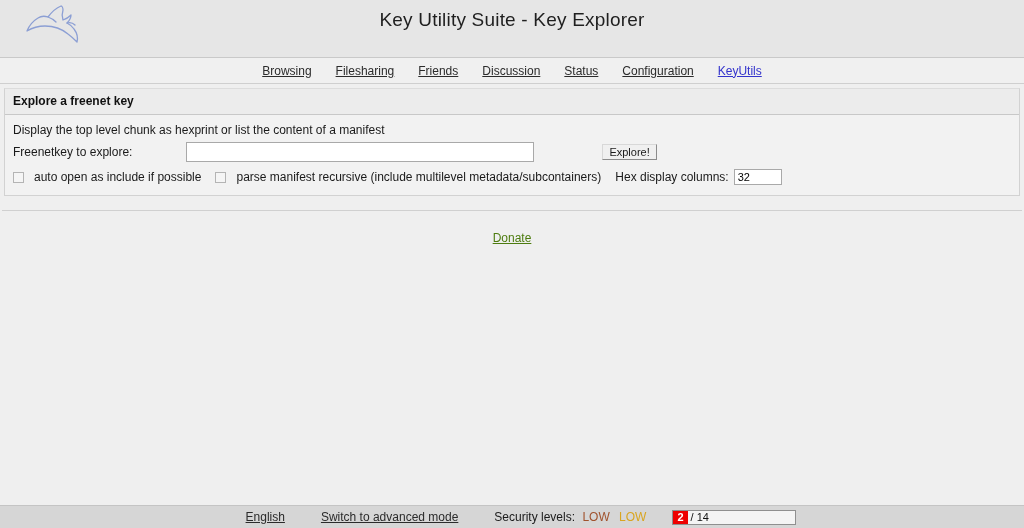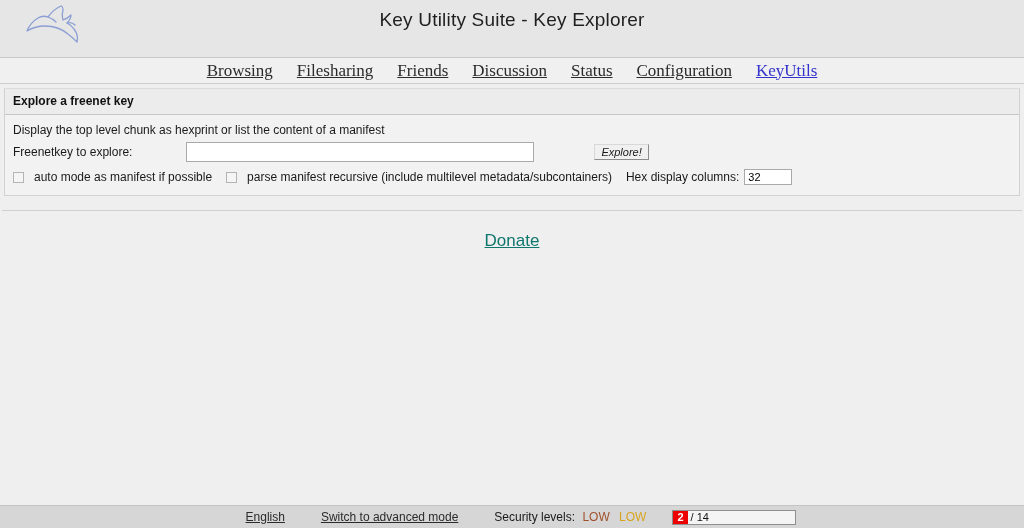--- a/index.html
+++ b/index.html
@@ -49,26 +49,25 @@
   .navbar {
     height: 26px;
     background: #f0f0f0;
     border-bottom: 1px solid #cfcfcf;
     display: flex;
     align-items: center;
     justify-content: center;
     box-sizing: border-box;
   }
   .navbar a {
-    font-size: 17px;
+    font-size: 12px;
     text-decoration: underline;
     color: #2b2b2b;
     margin: 0 12px;
     white-space: nowrap;
-    font-family: Liberation Serif, serif;
   }
   .navbar a.active {
     color: #3333cc;
   }
 
   
   .panel {
     margin: 4px 4px 0 4px;
     background: #f2f2f2;
     border: 1px solid #d2d2d2;
@@ -107,31 +106,30 @@
     width: 340px;
     height: 16px;
     font-family: "Liberation Sans", sans-serif;
     font-size: 12px;
     padding: 1px 3px;
     border: 1px solid #a9a9a9;
     background: #ffffff;
     box-sizing: content-box;
   }
   .explore-btn {
-    margin-left: 12px;
+    margin-left: 20px;
     font-family: "Liberation Sans", sans-serif;
     font-size: 11px;
     color: #1a1a1a;
     padding: 1px 6px;
     background: #f0f0f0;
     border: 1px solid #8c8c8c;
     border-top-color: #d8d8d8;
     border-left-color: #d8d8d8;
     cursor: pointer;
-    font-style: italic;
   }
 
   .options-row {
     display: flex;
     align-items: center;
     font-size: 12px;
     color: #1a1a1a;
   }
   .cb {
     width: 11px;
@@ -165,22 +163,22 @@
   .divider {
     margin: 14px 2px 0 2px;
     border: 0;
     border-top: 1px solid #d0d0d0;
   }
   .donate-wrap {
     margin-top: 20px;
     text-align: center;
   }
   .donate-wrap a {
-    font-size: 17px;
-    color: #0f766e;
+    font-size: 12px;
+    color: #4d7c0f;
     text-decoration: underline;
   }
 
   
   .footer {
     position: absolute;
     left: 0;
     bottom: 0;
     width: 100%;
     height: 23px;
@@ -271,21 +269,21 @@
     <div class="desc-line">Display the top level chunk as hexprint or list the content of a manifest</div>
 
     <div class="form-row">
       <span class="label">Freenetkey to explore:</span>
       <input type="text" class="key-input" value="" style="">
       <button class="explore-btn">Explore!</button>
     </div>
 
     <div class="options-row">
       <span class="cb"></span>
-      <span class="opt-label">auto mode as manifest if possible</span>
+      <span class="opt-label">auto open as include if possible</span>
       <span class="cb"></span>
       <span class="opt-label">parse manifest recursive (include multilevel metadata/subcontainers)</span>
       <span class="hex-label">Hex display columns:</span>
       <input type="text" class="hex-input" value="32" style="">
     </div>
 
   </div>
 </div>
 
 <hr class="divider">

